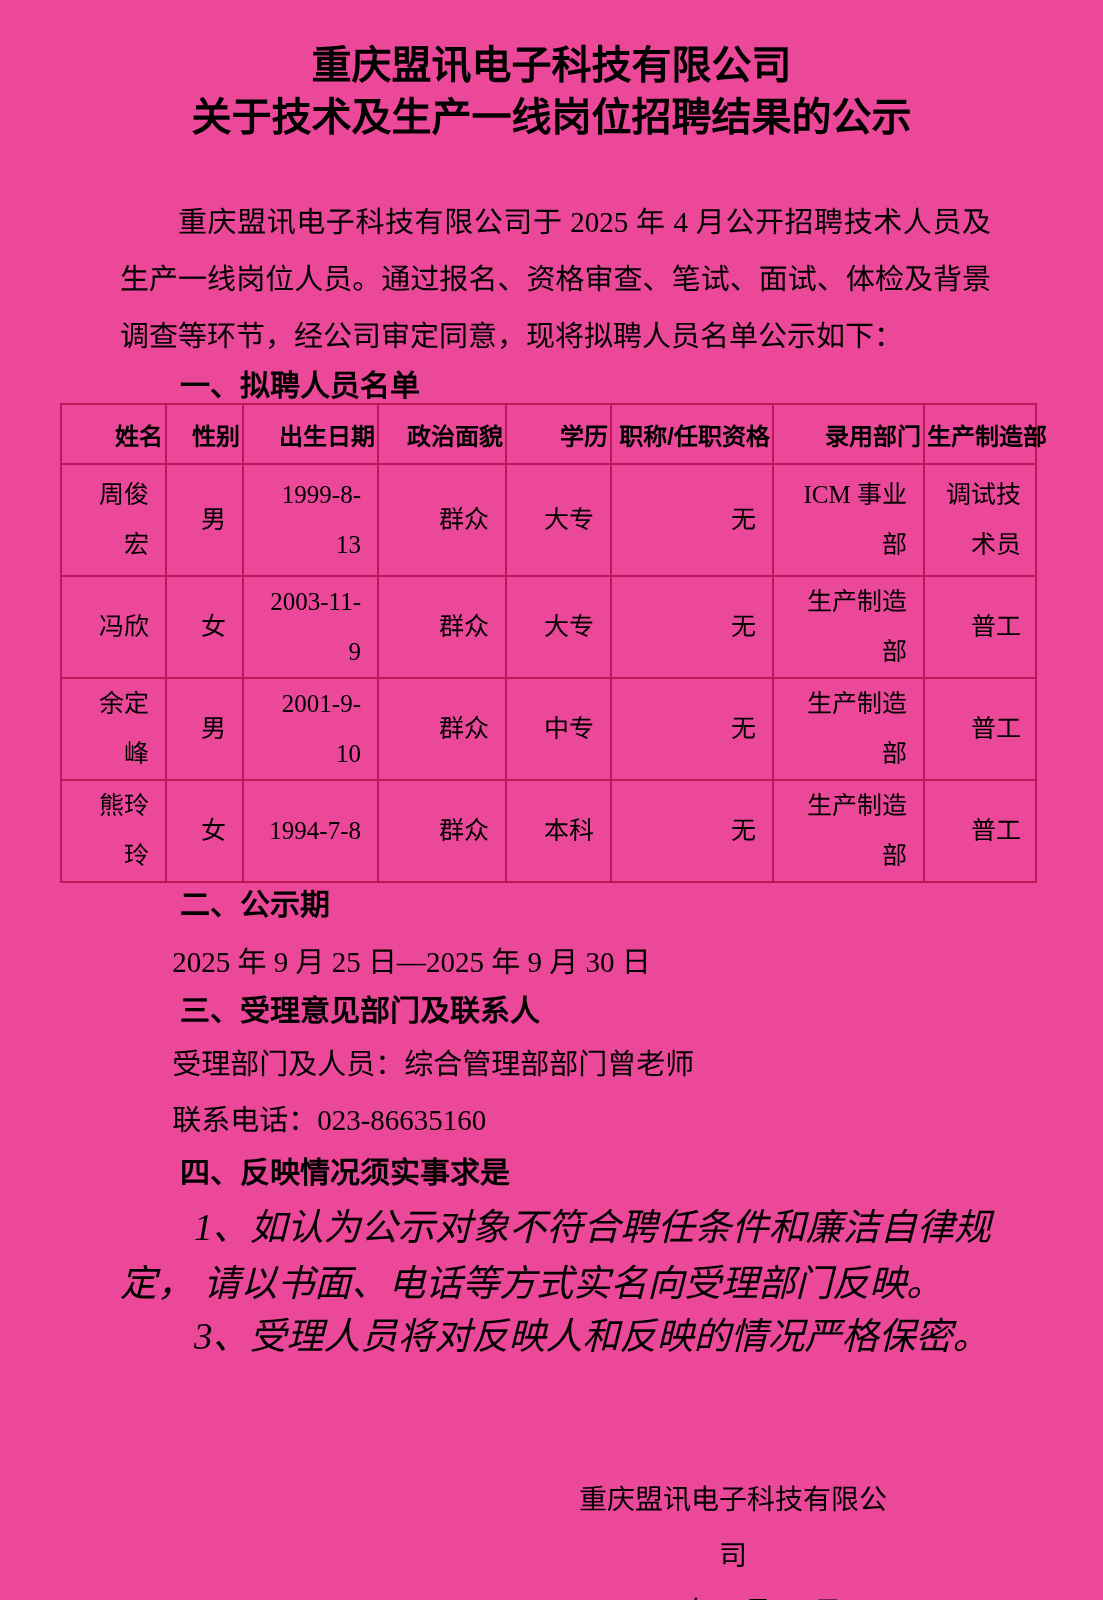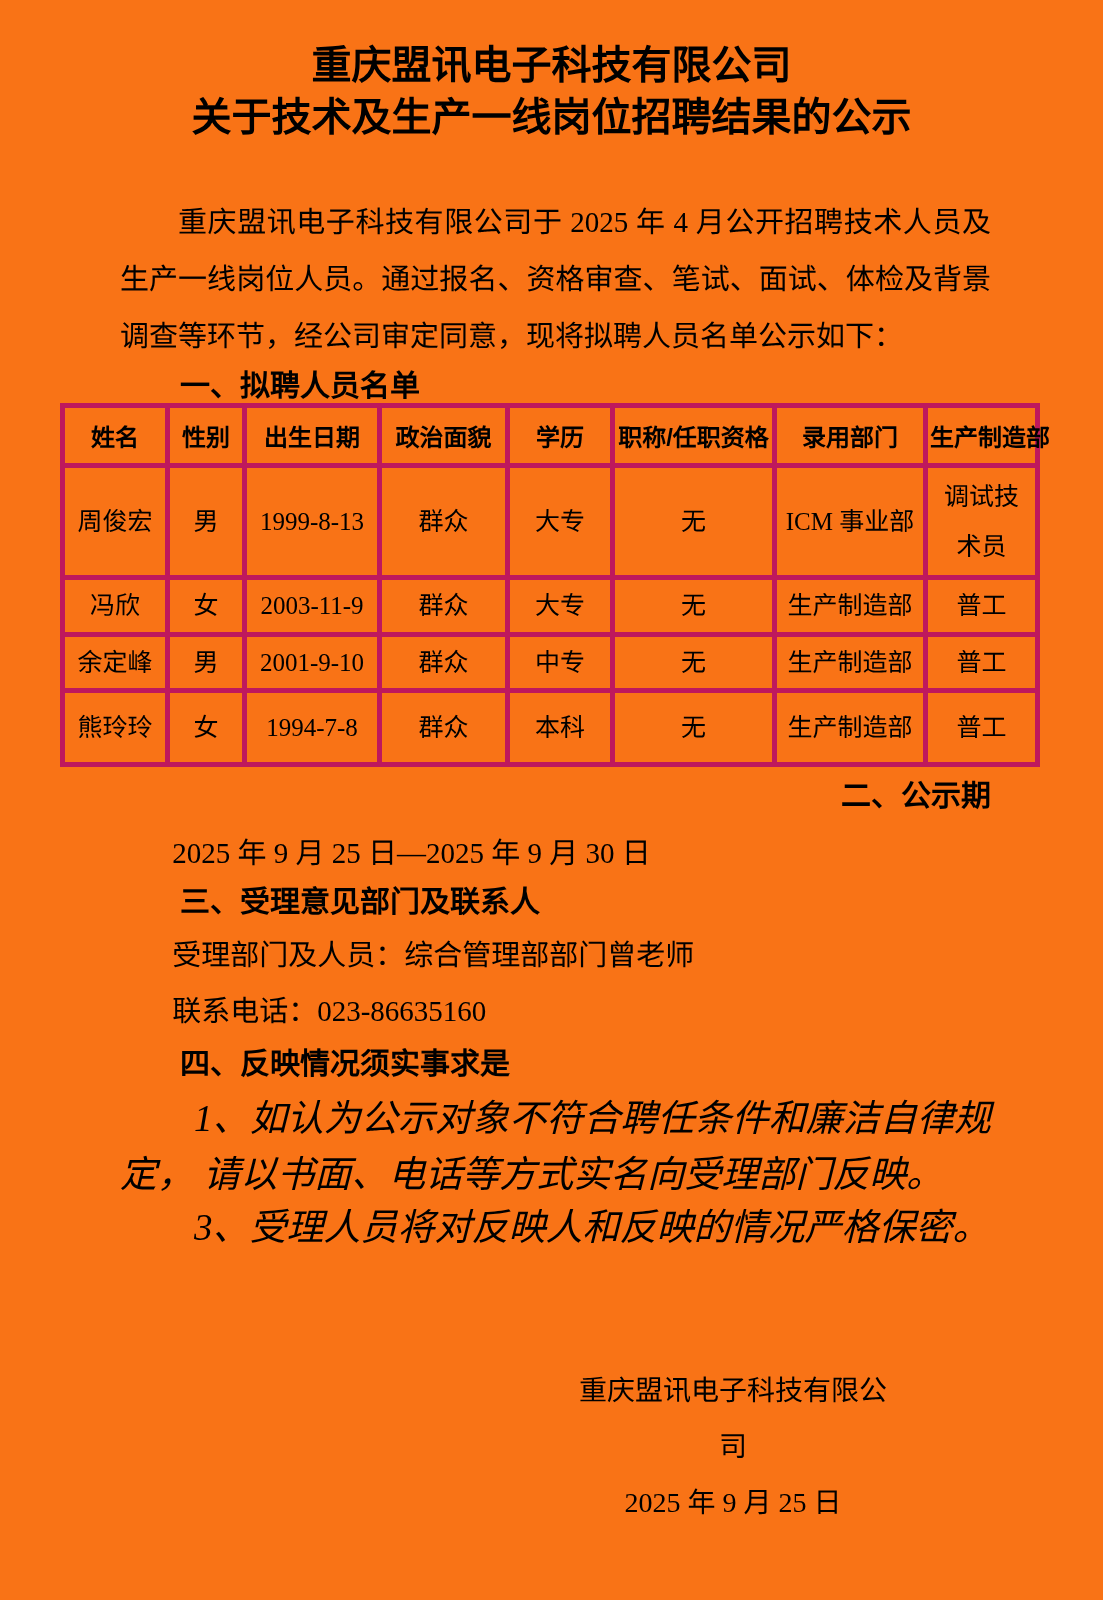--- a/index.html
+++ b/index.html
@@ -1,21 +1,21 @@
 <!DOCTYPE html>
 <html lang="zh-CN"><head>
 <meta charset="utf-8">
 <style>
   * { box-sizing: border-box; margin: 0; padding: 0; }
   html, body { background: #ffffff; }
   .page {
     width: 1103px;
     height: 1600px;
     margin: 0 auto;
-    background: #f97316;
+    background: #ec4899;
     color: #000000;
     padding: 30px 60px 0 60px;
     overflow: hidden;
     font-family: "Liberation Serif", "DejaVu Serif", serif;
   }
   .doc-title {
     text-align: center;
     font-weight: bold;
     font-size: 40px;
     line-height: 52px;
@@ -30,46 +30,46 @@
     text-indent: 2em;
   }
   .sec-heading {
     margin: 4px 52px 0 60px;
     font-family: "Liberation Sans", "DejaVu Sans", sans-serif;
     font-weight: bold;
     font-size: 30px;
     line-height: 34px;
     text-indent: 2em;
   }
-  .sec-heading.h2 { margin-top: 12px; text-align: right; }
+  .sec-heading.h2 { margin-top: 5px; }
   .sec-heading.h3 { margin-top: 4px; }
   .sec-heading.h4 { margin-top: 8px; }
   table.roster {
     margin-top: 0;
     width: 975px;
     border-collapse: collapse;
     table-layout: fixed;
   }
   table.roster th, table.roster td {
-    border: 5px solid #be185d;
-    text-align: center;
+    border: 2px solid #be185d;
+    text-align: right;
     vertical-align: middle;
   }
   table.roster th {
     font-family: "Liberation Sans", "DejaVu Sans", sans-serif;
     font-weight: bold;
     font-size: 24px;
     padding: 0 2px;
     white-space: nowrap;
   }
   table.roster td {
     font-family: "Liberation Serif", "DejaVu Serif", serif;
     font-size: 25px;
     line-height: 50px;
-    padding: 0 4px;
+    padding: 0 16px;
   }
   table.roster td:last-child { padding: 0 14px; }
   tr.hrow  { height: 60px; }
   tr.row-0 { height: 112px; }
   tr.row-1 { height: 57px; }
   tr.row-2 { height: 56px; }
   tr.row-3 { height: 74px; }
   .body-line {
     margin: 0 52px 0 60px;
     font-size: 29px;

